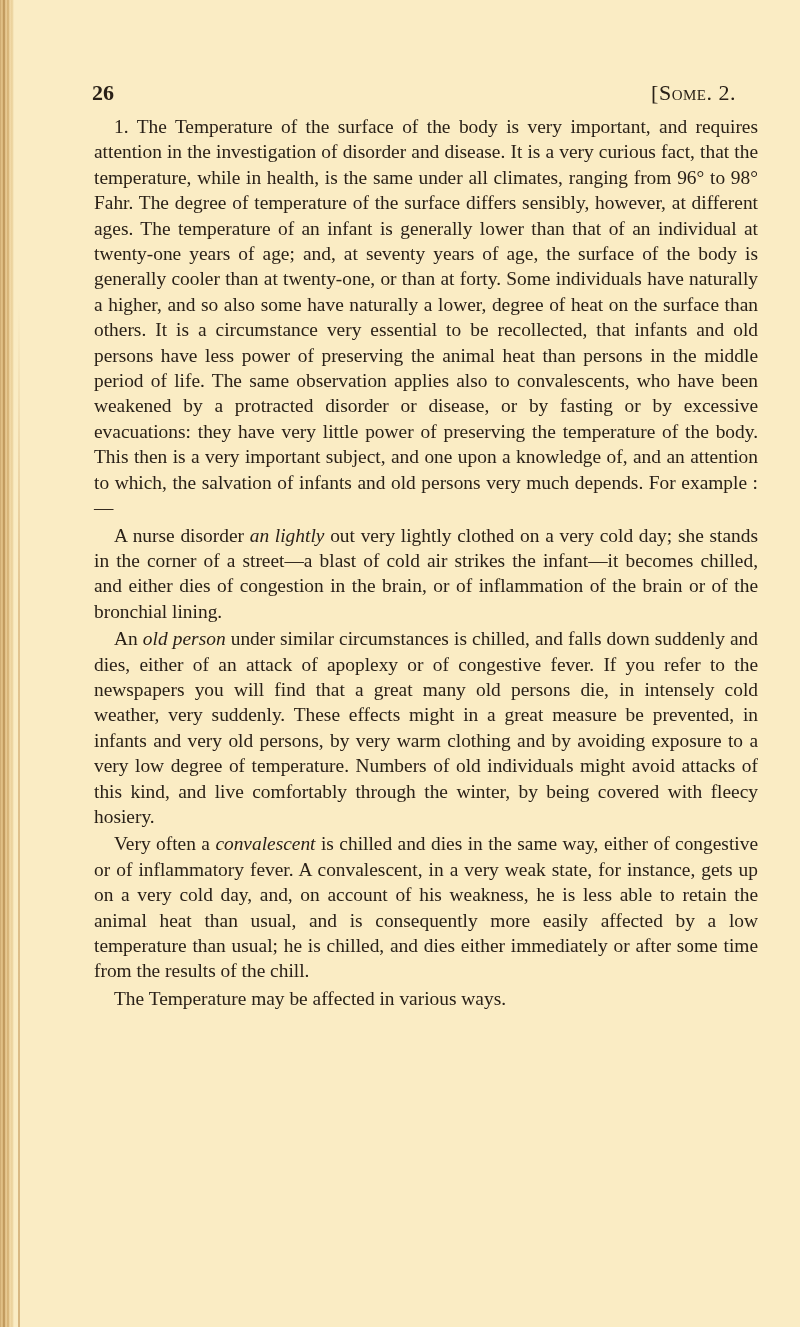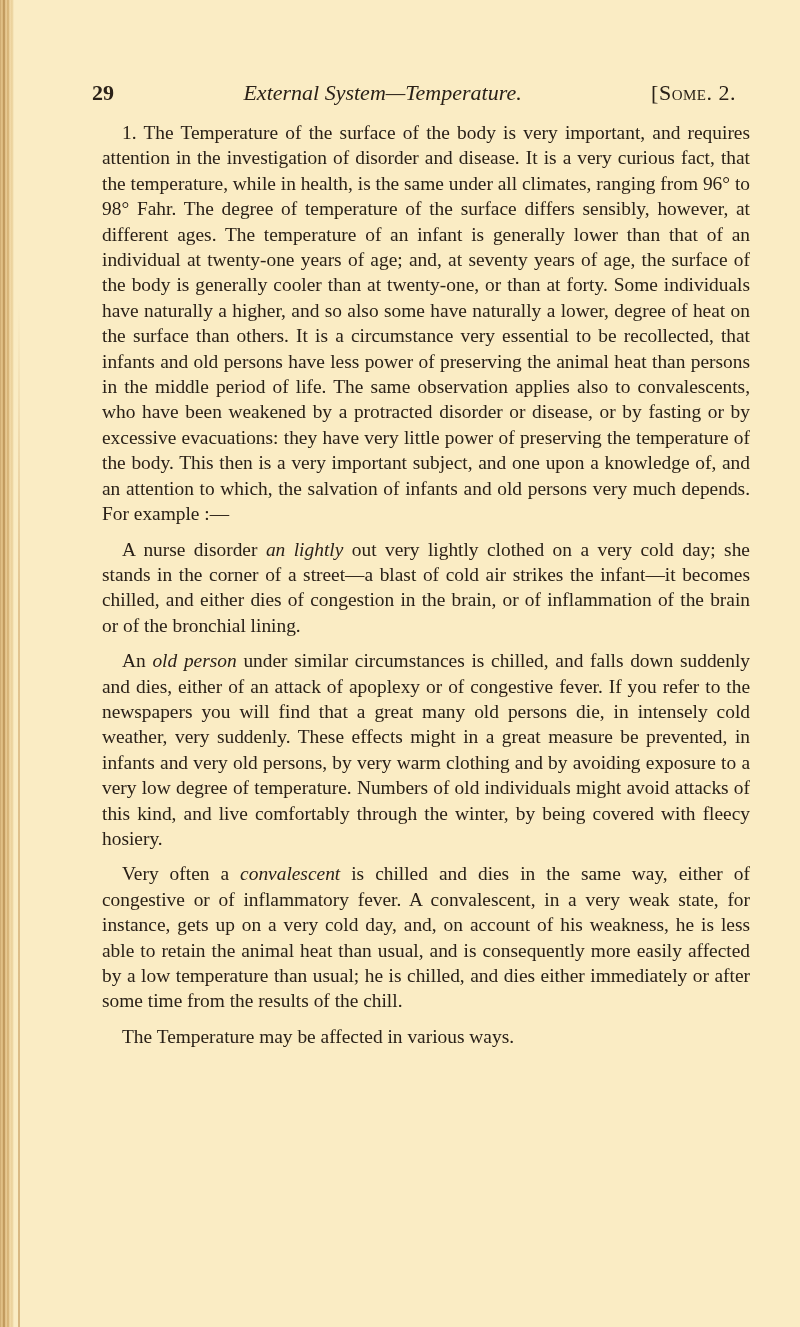--- a/index.html
+++ b/index.html
@@ -44,39 +44,38 @@
       font-size: 22px;
       height: 30px;
       padding-right: 24px;
       margin-bottom: 4px;
     }
     .folio { font-weight: bold; }
     .head-title { font-style: italic; }
     .lect { letter-spacing: 0.5px; }
     .lect .sc { font-variant: small-caps; }
     .body-text p {
-      margin: 10px;
+      margin: 2px;
       font-size: 19.4px;
       line-height: 25.4px;
       text-align: justify;
       text-indent: 20px;
     }
     .body-text p.last { text-align: left; }
     em { font-style: italic; }
   </style>
 </head>
 <body>
 
 <div class="spine"></div>
 <div class="spine-line"></div>
 
 <div class="page">
   <div class="running-head">
-    <span class="folio">29</span>
-    <span class="head-title">External System—Temperature.</span>
+    <span class="folio">26</span>
     <span class="lect"><span>[</span><span class="sc">Some.</span> <span>2.</span></span>
   </div>
 
   <div class="body-text">
     <p>1. The Temperature of the surface of the body is very important, and requires attention in the investigation of disorder and disease. It is a very curious fact, that the temperature, while in health, is the same under all climates, ranging from 96° to 98° Fahr. The degree of temperature of the surface differs sensibly, however, at different ages. The temperature of an infant is generally lower than that of an individual at twenty-one years of age; and, at seventy years of age, the surface of the body is generally cooler than at twenty-one, or than at forty. Some individuals have naturally a higher, and so also some have naturally a lower, degree of heat on the surface than others. It is a circumstance very essential to be recollected, that infants and old persons have less power of preserving the animal heat than persons in the middle period of life. The same observation applies also to convalescents, who have been weakened by a protracted disorder or disease, or by fasting or by excessive evacuations: they have very little power of preserving the temperature of the body. This then is a very important subject, and one upon a knowledge of, and an attention to which, the salvation of infants and old persons very much depends. For example :—</p>
 
     <p><span>A nurse disorder </span><em>an lightly</em><span> out very lightly clothed on a very cold day; she stands in the corner of a street—a blast of cold air strikes the infant—it becomes chilled, and either dies of congestion in the brain, or of inflammation of the brain or of the bronchial lining.</span></p>
 
     <p><span>An </span><em>old person</em><span> under similar circumstances is chilled, and falls down suddenly and dies, either of an attack of apoplexy or of congestive fever. If you refer to the newspapers you will find that a great many old persons die, in intensely cold weather, very suddenly. These effects might in a great measure be prevented, in infants and very old persons, by very warm clothing and by avoiding exposure to a very low degree of temperature. Numbers of old individuals might avoid attacks of this kind, and live comfortably through the winter, by being covered with fleecy hosiery.</span></p>
 

